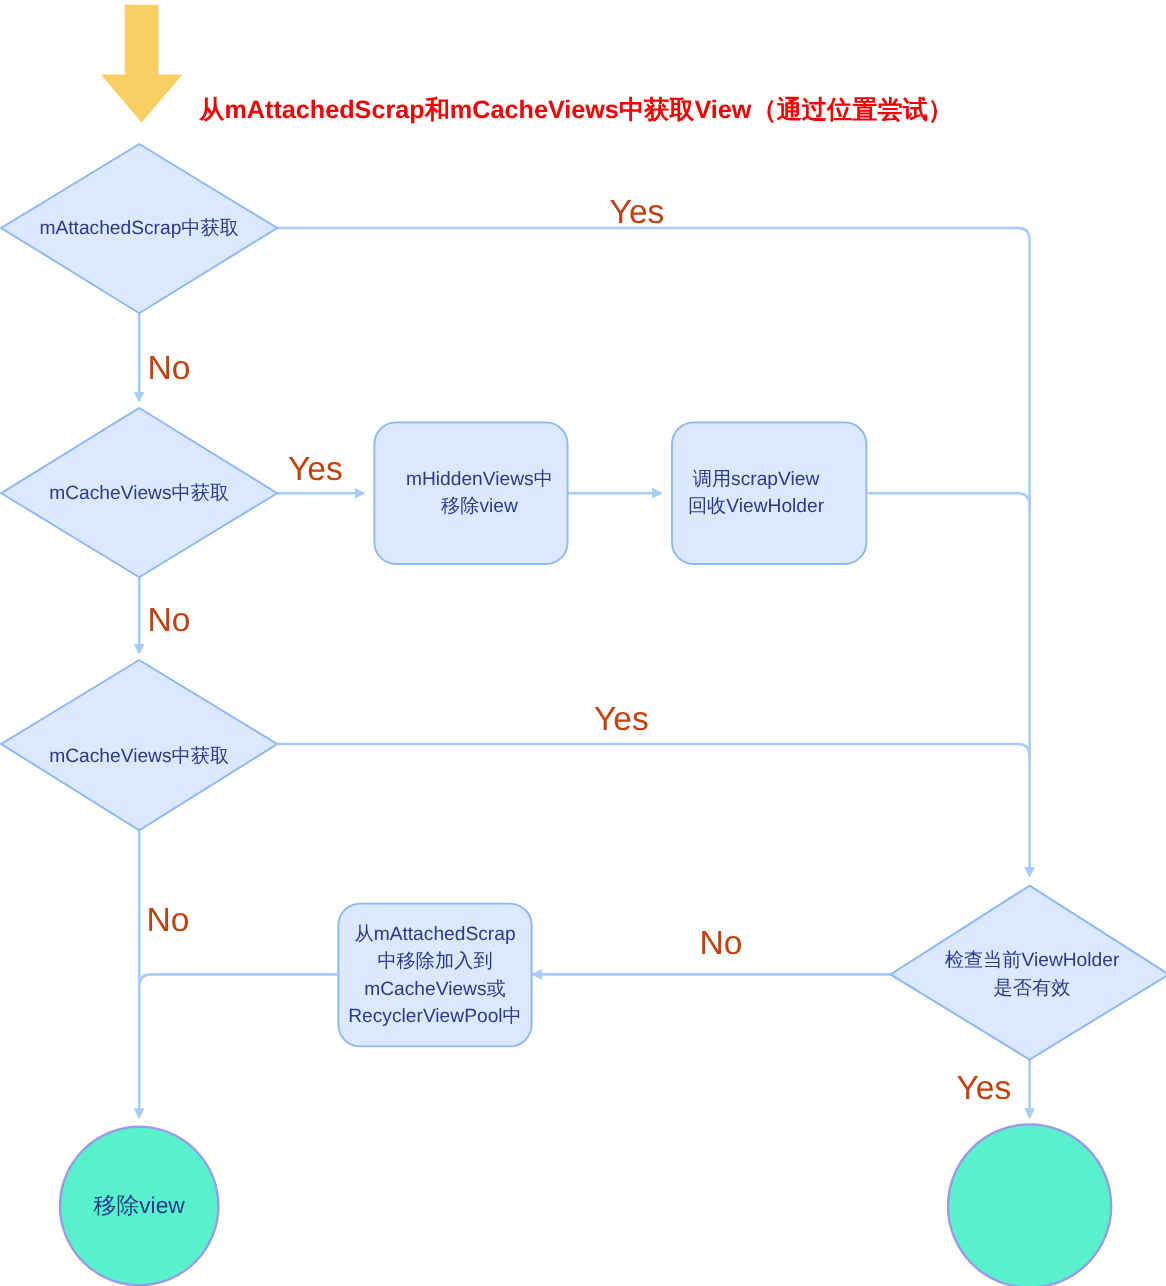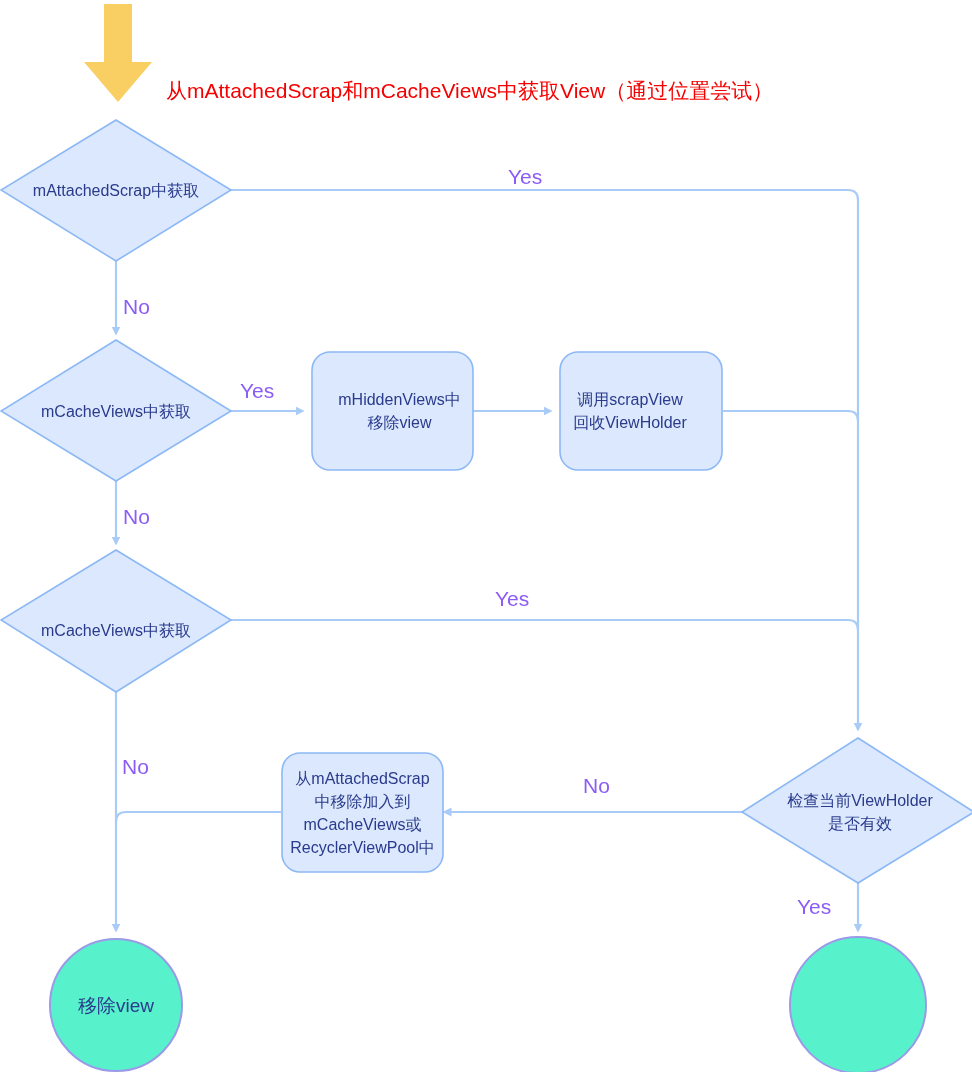--- a/index.html
+++ b/index.html
@@ -31,29 +31,29 @@
     font-size: 16px;
     line-height: 23px;
     white-space: pre-line;
     pointer-events: none;
     display: flex;
     align-items: center;
     justify-content: center;
   }
   .edge-label {
     position: absolute;
-    color: #8b5cf6;
-    font-size: 21px;
+    color: #c2410c;
+    font-size: 28px;
     line-height: 21px;
     white-space: nowrap;
   }
   #title {
     position: absolute;
     color: #f50000;
-    font-weight: normal;
+    font-weight: bold;
     font-size: 21px;
     white-space: nowrap;
     letter-spacing: 0px;
   }
   .terminal-label {
     color: #2a3a8c;
     font-size: 19px;
     line-height: 25px;
   }
 </style>

